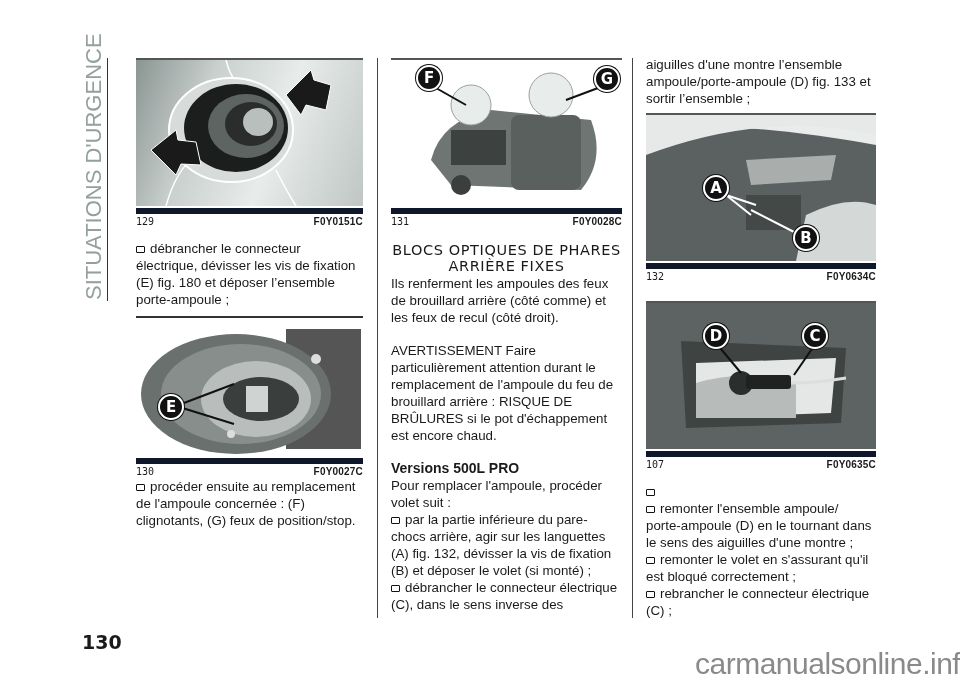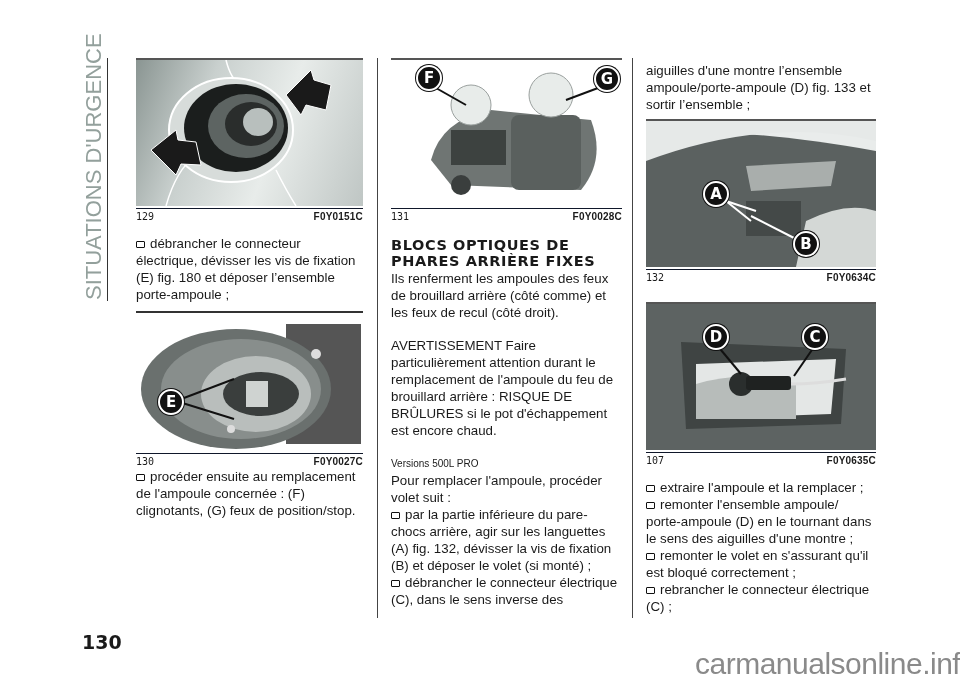--- a/index.html
+++ b/index.html
@@ -18,32 +18,32 @@
       font-size:22px; letter-spacing:0px; color:#93a09c; font-weight:normal; white-space:nowrap;
       text-align:left;
     }
     .side-rule { position:absolute; left:107px; top:58px; width:1px; height:243px; background:#333; }
     .vdiv { position:absolute; width:1px; background:#444; }
     .col { position:absolute; }
     .fig { position:relative; border-top:2px solid #555; }
     .fig .pic { position:relative; overflow:hidden; }
     .fig .cap {
       display:flex; justify-content:space-between; font-size:9px; margin-top:2px;
-      border-top:1px solid #0f172a; padding-top:2px; height:12px; line-height:12px;
+      border-top:6px solid #0f172a; padding-top:2px; height:12px; line-height:12px;
     }
     .fig .cap .num { font-family:"DejaVu Sans Mono", monospace; font-size:10px; }
     .fig .cap .code { font-weight:bold; font-size:10px; letter-spacing:0.2px; }
     .txt { font-size:13.3px; line-height:17px; }
     .txt p { margin:0; }
     .bullet {
       display:inline-block; width:9px; height:7px; border:1.6px solid #111; border-bottom-width:1.4px;
       border-radius:1px; margin-right:5px; vertical-align:0px; box-sizing:border-box;
     }
-    .h1 { font-family:"DejaVu Sans", sans-serif; font-weight:700; font-size:14.5px; line-height:16px; letter-spacing:0.6px; }
-    .h2 { font-weight:normal; font-size:10px; line-height:17px; }
+    .h1 { font-family:"DejaVu Sans", sans-serif; font-weight:400; font-size:14.5px; line-height:16px; letter-spacing:0.6px;text-align:center; }
+    .h2 { font-weight:bold; font-size:14px; line-height:17px; }
     .hr { height:2px; background:#333; }
     .label-circle {
       position:absolute; width:22px; height:22px; border-radius:50%; background:#111; color:#fff;
       border:2px solid #fff; font-weight:bold; font-size:15px; text-align:center; line-height:22px;
       font-family:"DejaVu Sans", sans-serif; box-shadow:0 0 0 1px #111;
     }
     .page-num { position:absolute; left:82px; top:631px; font-size:19px; font-weight:bold; font-family:"DejaVu Sans", sans-serif; }
     .watermark { position:absolute; left:695px; top:647px; font-size:30px; color:#8a8a8a; letter-spacing:-0.5px; }
   </style>
 </head>
@@ -141,21 +141,21 @@
     <p>AVERTISSEMENT Faire particulièrement attention durant le remplacement de l'ampoule du feu de brouillard arrière : RISQUE DE BRÛLURES si le pot d'échappement est encore chaud.</p>
   </div>
   <div class="h2" style="margin-top:16px;">Versions 500L PRO</div>
   <div class="txt">
     <p>Pour remplacer l'ampoule, procéder volet suit :</p>
     <p><span class="bullet"></span><span>par la partie inférieure du pare-chocs arrière, agir sur les languettes (A) fig. 132, dévisser la vis de fixation (B) et déposer le volet (si monté) ;</span></p>
     <p><span class="bullet"></span><span>débrancher le connecteur électrique (C), dans le sens inverse des</span></p>
   </div>
 </div>
 
-<div class="col" style="left:646px; top:62px; width:230px;">
+<div class="col" style="left:646px; top:56px; width:230px;">
   <div class="txt">
     <p>aiguilles d'une montre l’ensemble ampoule/porte-ampoule (D) fig. 133 et sortir l’ensemble ;</p>
   </div>
 
   <div class="fig" style="margin-top:6px;">
     <div class="pic" style="height:146px; background:#e9eceb;">
       <svg width="230" height="146" viewBox="0 0 230 146">
         <path d="M0 20 Q60 0 230 30 L230 146 L0 146 Z" fill="#5b6160"></path>
         <path d="M0 0 L230 0 L230 20 Q120 -5 0 40 Z" fill="#e6e9e8"></path>
         <path d="M100 45 L190 40 L185 65 L105 70 Z" fill="#a9aeac"></path>
@@ -189,21 +189,21 @@
       <div class="label-circle" style="left:57px; top:20px;">D</div>
       <div class="label-circle" style="left:156px; top:20px;">C</div>
     </div>
     <div class="cap">
       <span class="num">107</span>
       <span class="code">F0Y0635C</span>
     </div>
   </div>
 
   <div class="txt" style="margin-top:12px;">
-    <p><span class="bullet"></span><span>extraire l'ampoule et la remplacer ;</span></p>
+    <p><span class="bullet"></span></p>
     <p><span class="bullet"></span><span>remonter l'ensemble ampoule/ porte-ampoule (D) en le tournant dans le sens des aiguilles d'une montre ;</span></p>
     <p><span class="bullet"></span><span>remonter le volet en s'assurant qu'il est bloqué correctement ;</span></p>
     <p><span class="bullet"></span><span>rebrancher le connecteur électrique (C) ;</span></p>
   </div>
 </div>
 
 <div class="page-num">130</div>
 <div class="watermark">carmanualsonline.info</div>
 
 </body></html>

